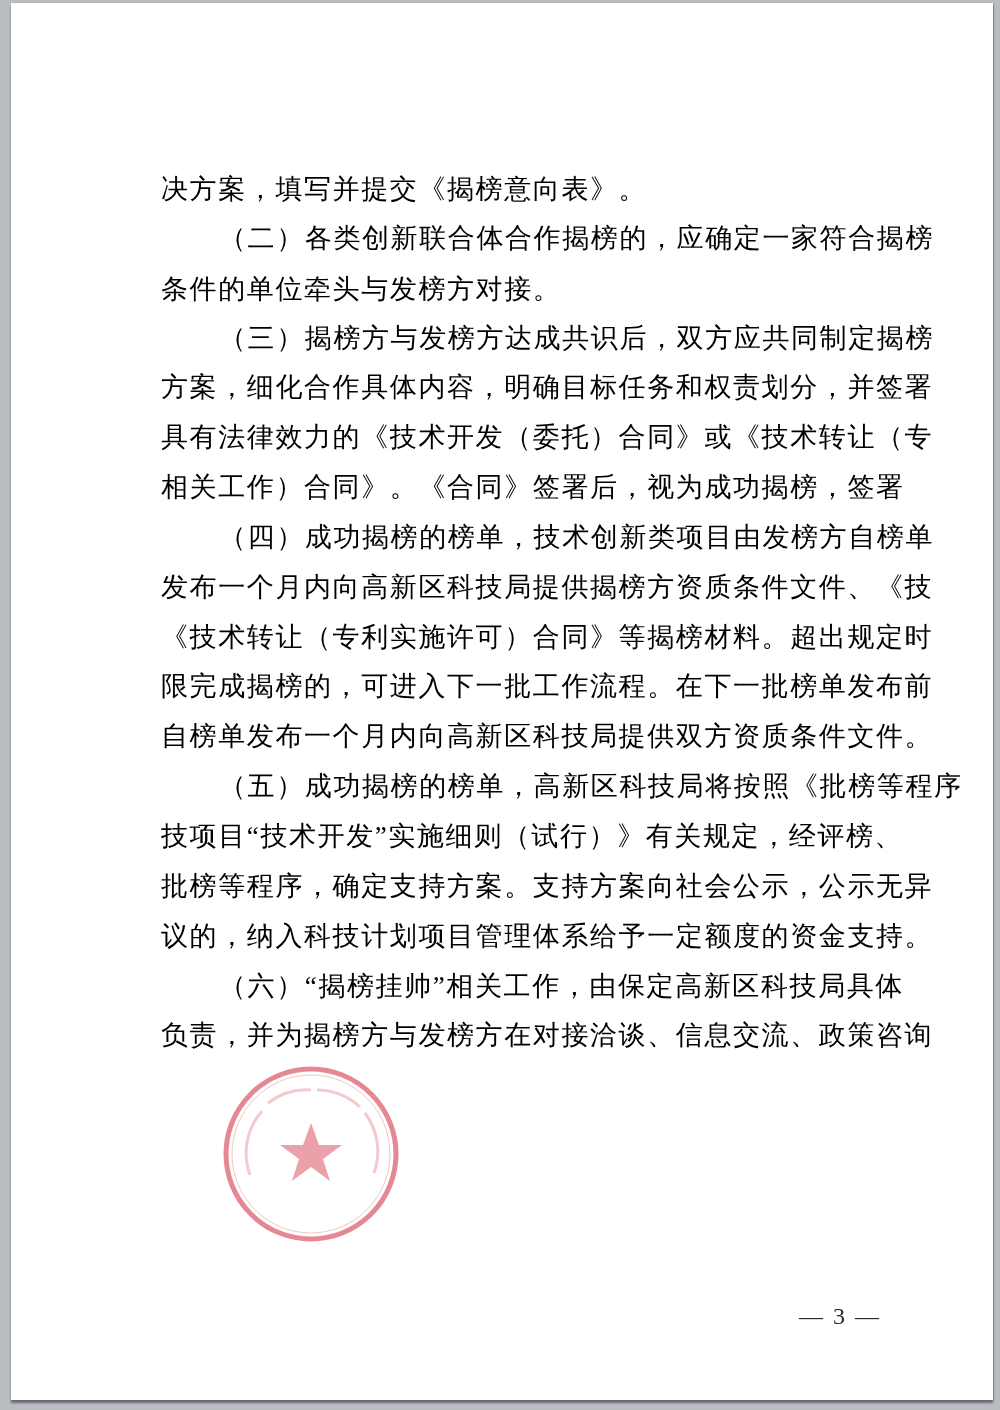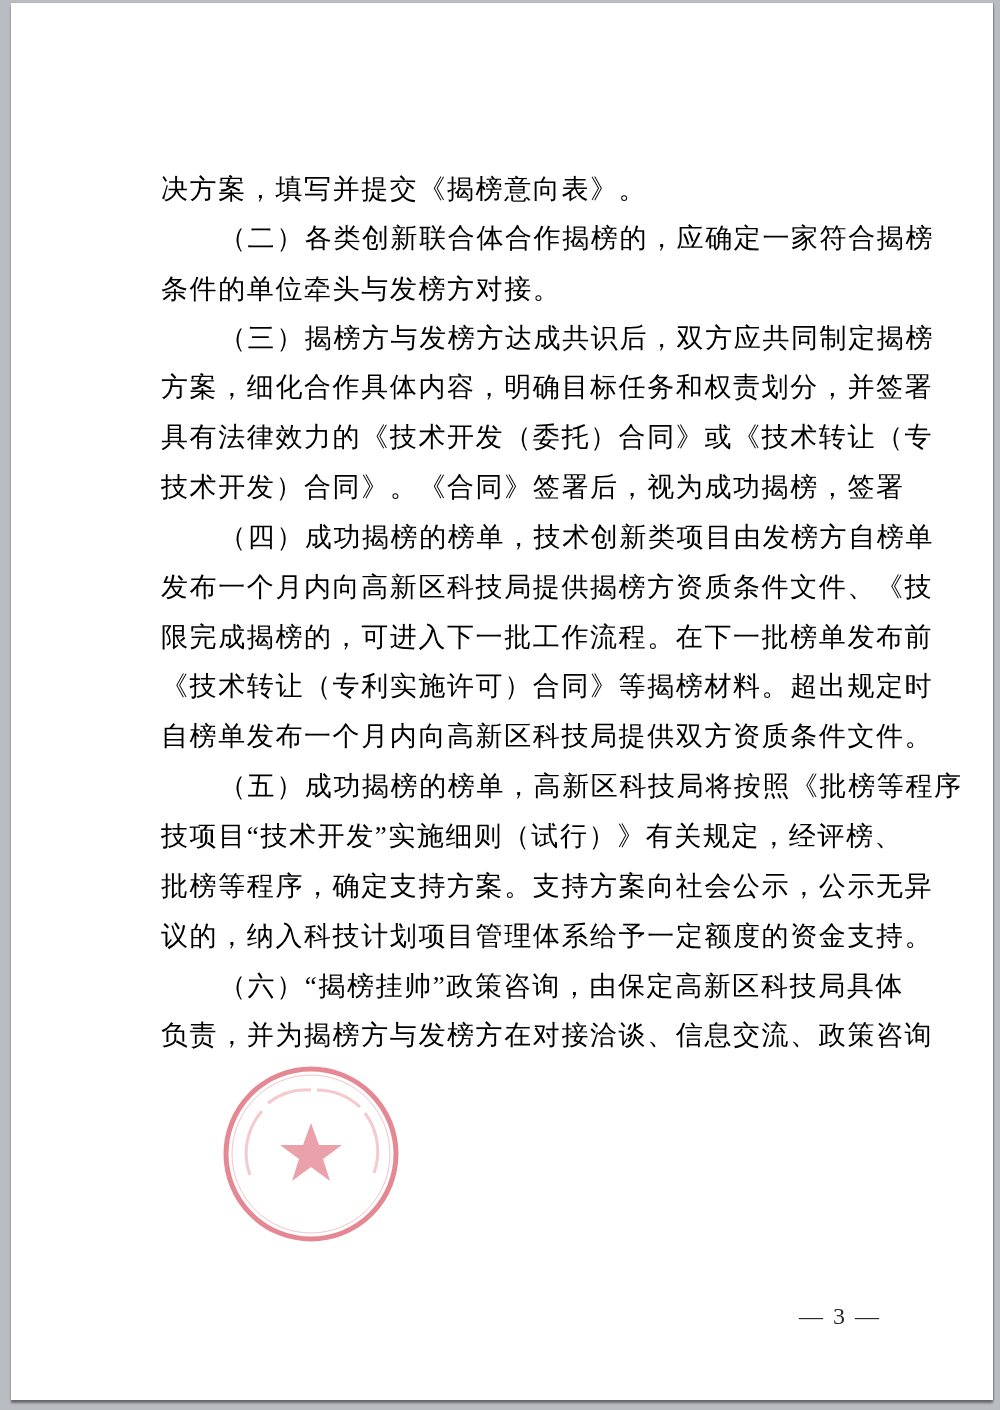--- a/index.html
+++ b/index.html
@@ -73,31 +73,31 @@
 
 <div class="paper">
 
   <div class="body-text">
     <span class="line">决方案，填写并提交《揭榜意向表》。</span>
     <span class="line justify indent">（二）各类创新联合体合作揭榜的，应确定一家符合揭榜</span>
     <span class="line">条件的单位牵头与发榜方对接。</span>
     <span class="line justify indent">（三）揭榜方与发榜方达成共识后，双方应共同制定揭榜</span>
     <span class="line justify">方案，细化合作具体内容，明确目标任务和权责划分，并签署</span>
     <span class="line justify">具有法律效力的《技术开发（委托）合同》或《技术转让（专</span>
-    <span class="line justify">技术开发）合同》。《合同》签署后，视为成功揭榜，签署</span>
+    <span class="line justify">相关工作）合同》。《合同》签署后，视为成功揭榜，签署</span>
     <span class="line justify indent">（四）成功揭榜的榜单，技术创新类项目由发榜方自榜单</span>
     <span class="line justify">发布一个月内向高新区科技局提供揭榜方资质条件文件、《技</span>
+    <span class="line justify">《技术转让（专利实施许可）合同》等揭榜材料。超出规定时</span>
     <span class="line justify">限完成揭榜的，可进入下一批工作流程。在下一批榜单发布前</span>
-    <span class="line justify">《技术转让（专利实施许可）合同》等揭榜材料。超出规定时</span>
     <span class="line justify">自榜单发布一个月内向高新区科技局提供双方资质条件文件。</span>
     <span class="line justify indent">（五）成功揭榜的榜单，高新区科技局将按照《批榜等程序</span>
     <span class="line justify">技项目“技术开发”实施细则（试行）》有关规定，经评榜、</span>
     <span class="line justify">批榜等程序，确定支持方案。支持方案向社会公示，公示无异</span>
     <span class="line justify">议的，纳入科技计划项目管理体系给予一定额度的资金支持。</span>
-    <span class="line justify indent">（六）“揭榜挂帅”政策咨询，由保定高新区科技局具体</span>
+    <span class="line justify indent">（六）“揭榜挂帅”相关工作，由保定高新区科技局具体</span>
     <span class="line justify">负责，并为揭榜方与发榜方在对接洽谈、信息交流、政策咨询</span>
   </div>
 
   <svg class="seal" viewBox="0 0 178 178">
     <circle cx="89" cy="89" r="85" fill="none" stroke="#d0283c" stroke-width="5"></circle>
     <circle cx="89" cy="89" r="79" fill="none" stroke="#d0283c" stroke-width="1" opacity="0.5"></circle>
     <g stroke="#d0283c" stroke-width="3" opacity="0.45" fill="none">
       <path d="M 28 110 A 64 64 0 0 1 40 46"></path>
       <path d="M 46 38 A 64 64 0 0 1 89 25"></path>
       <path d="M 95 25 A 64 64 0 0 1 138 42"></path>

